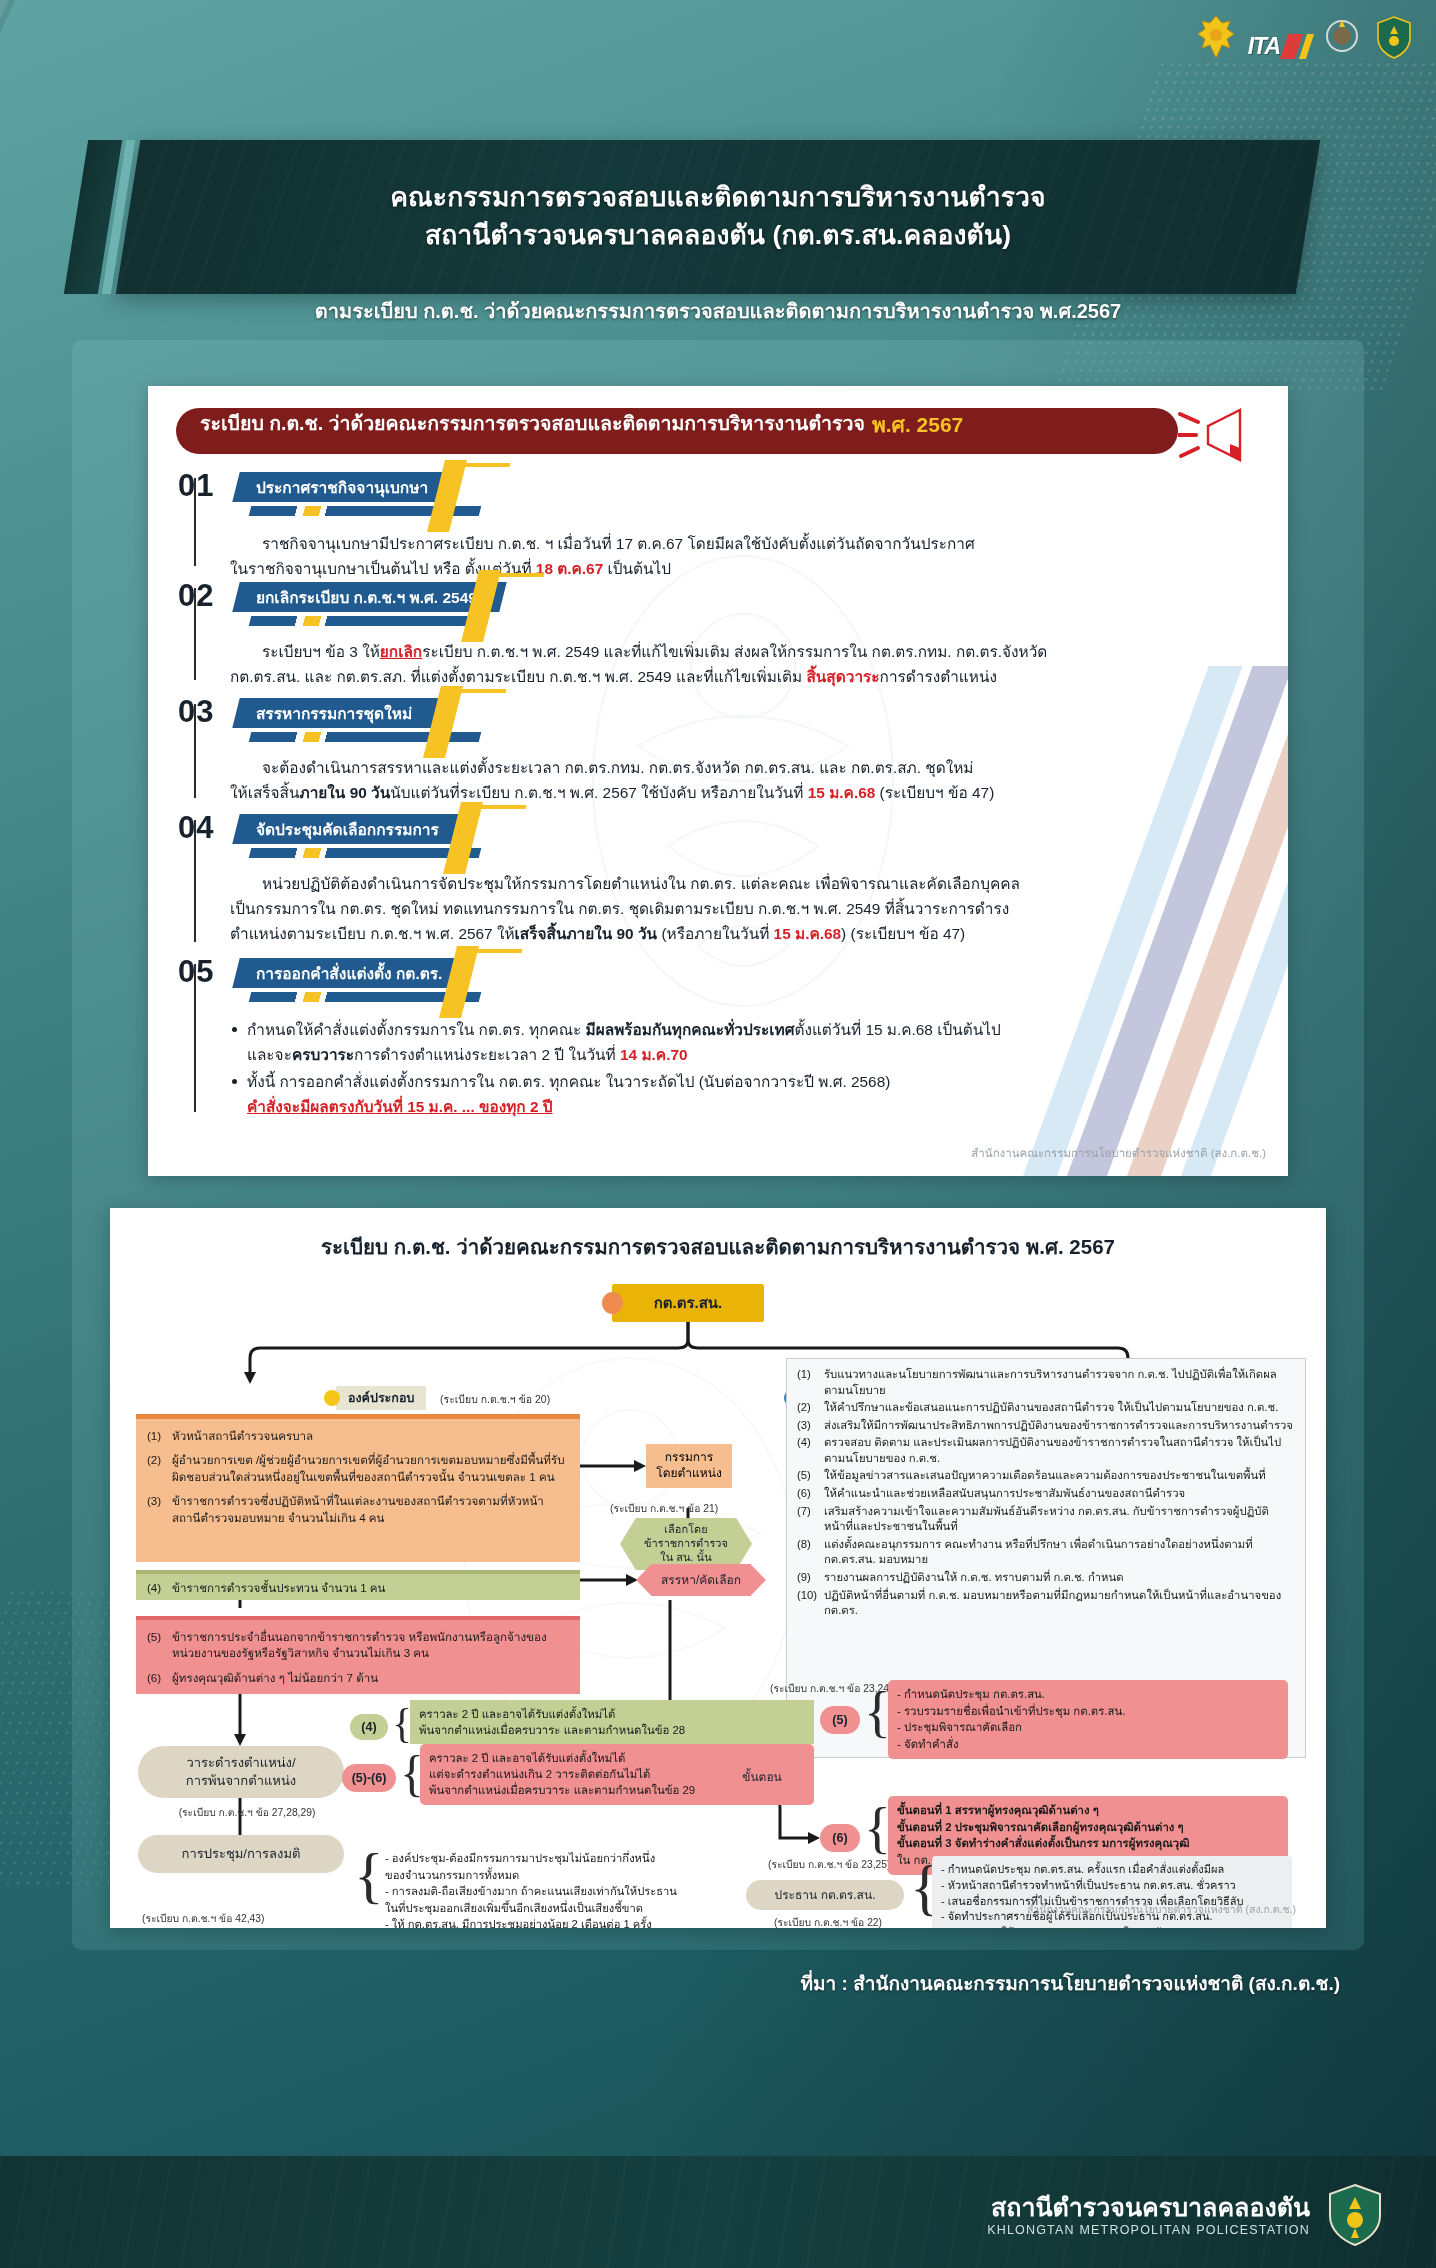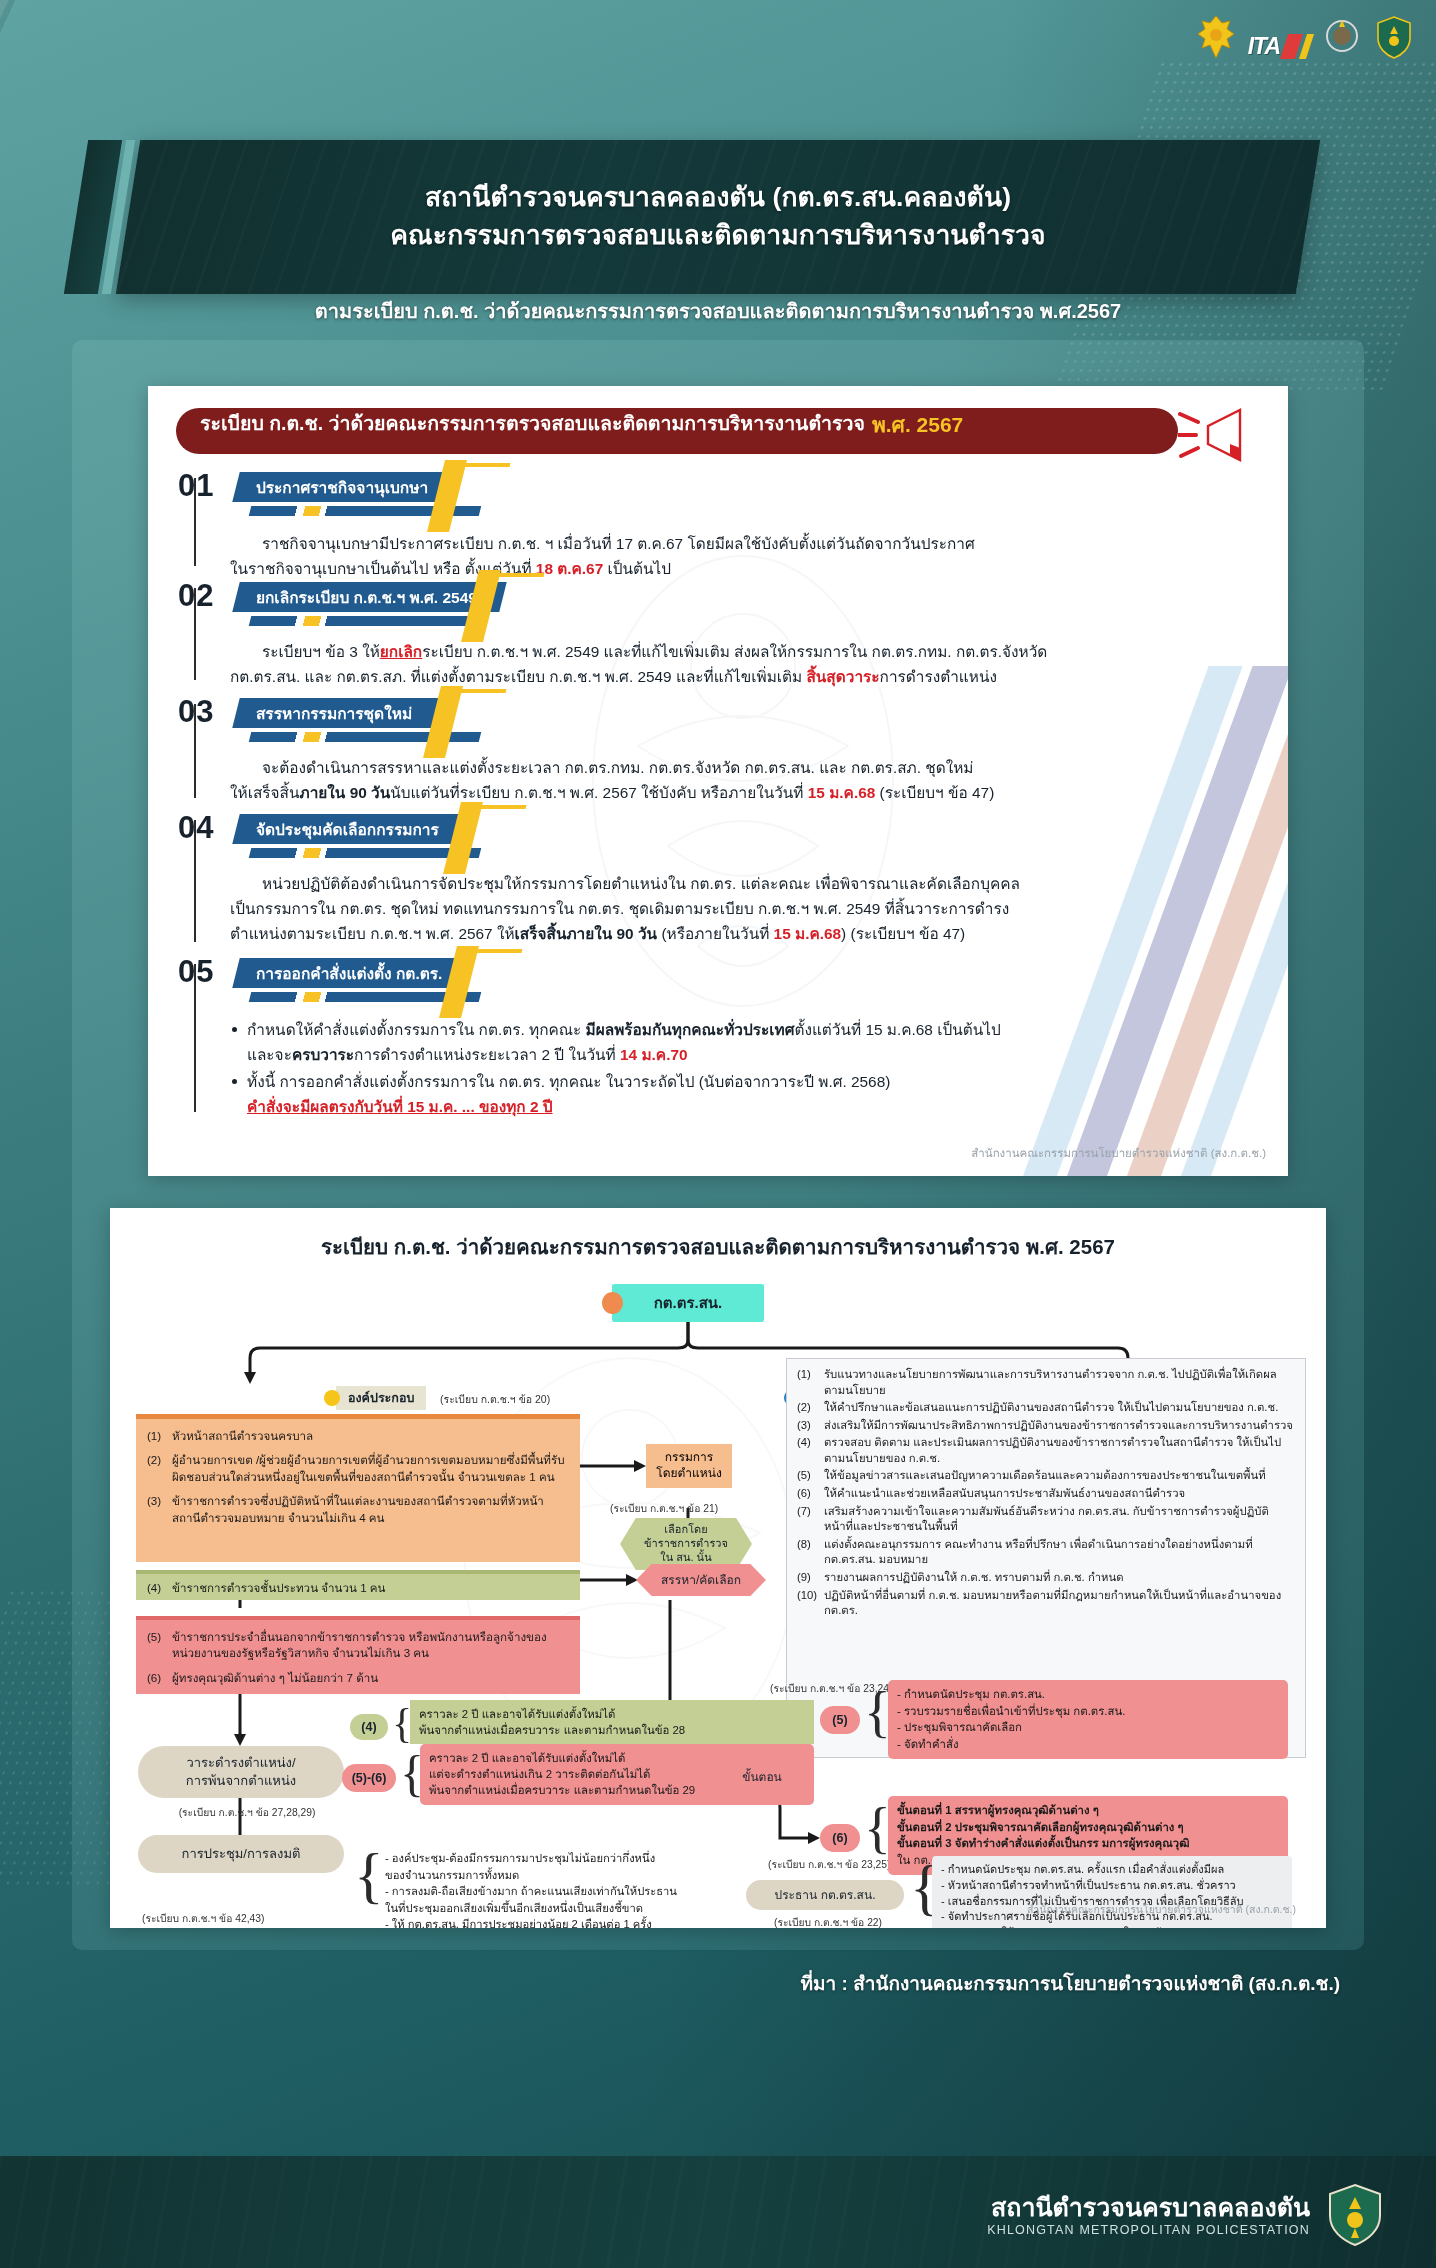--- a/index.html
+++ b/index.html
@@ -96,21 +96,21 @@
   .src1{position:absolute;right:22px;bottom:14px;font-size:11.5px;color:#9aa3ab;}
 
   
   .card2{position:absolute;left:110px;top:1208px;width:1216px;height:720px;
     background:#ffffff;box-shadow:0 4px 18px rgba(0,0,0,.22);overflow:hidden;}
   .c2-title{position:absolute;left:0;top:22px;width:100%;text-align:center;
     font-size:20.5px;font-weight:bold;color:#17222c;}
   .c2-wm{position:absolute;left:330px;top:140px;width:380px;height:430px;opacity:.10;}
 
   .box{position:absolute;box-sizing:border-box;}
-  .top-node{left:502px;top:76px;width:152px;height:38px;background:#5eead4;
+  .top-node{left:502px;top:76px;width:152px;height:38px;background:#eab308;
     display:flex;align-items:center;justify-content:center;border-radius:2px;}
   .top-node span{font-size:15px;font-weight:bold;color:#17222c;}
   .top-node-dot{position:absolute;left:492px;top:84px;width:21px;height:22px;border-radius:50%;background:#ef8b4e;}
 
   .pill{position:absolute;height:24px;display:flex;align-items:center;padding:0 12px;box-sizing:border-box;}
   .pill span{font-size:12.5px;font-weight:bold;color:#17222c;}
   .pill-dot{position:absolute;width:16px;height:16px;border-radius:50%;}
   .pill-ref{position:absolute;font-size:10.5px;color:#333;}
 
   .obox{position:absolute;box-sizing:border-box;padding:9px 11px;font-size:11.6px;
@@ -196,22 +196,22 @@
       <path d="M20 12 L24 20 H16 Z" fill="#f0c419"></path>
       <circle cx="20" cy="27" r="5" fill="#f0c419"></circle>
     </svg>
   </div>
 </div>
 
 <div class="header-band">
   <div class="header-stripes"></div>
 </div>
 <div class="header-text">
+  <div class="h-title">คณะกรรมการตรวจสอบและติดตามการบริหารงานตำรวจ</div>
   <div class="h-title">สถานีตำรวจนครบาลคลองตัน (กต.ตร.สน.คลองตัน)</div>
-  <div class="h-title">คณะกรรมการตรวจสอบและติดตามการบริหารงานตำรวจ</div>
 </div>
 <div class="h-sub">
   <span>ตามระเบียบ ก.ต.ช. ว่าด้วยคณะกรรมการตรวจสอบและติดตามการบริหารงานตำรวจ พ.ศ.2567</span>
 </div>
 
 <div class="panel"></div>
 
 <div class="card1">
 
   <svg class="watermark" viewBox="0 0 330 470">

